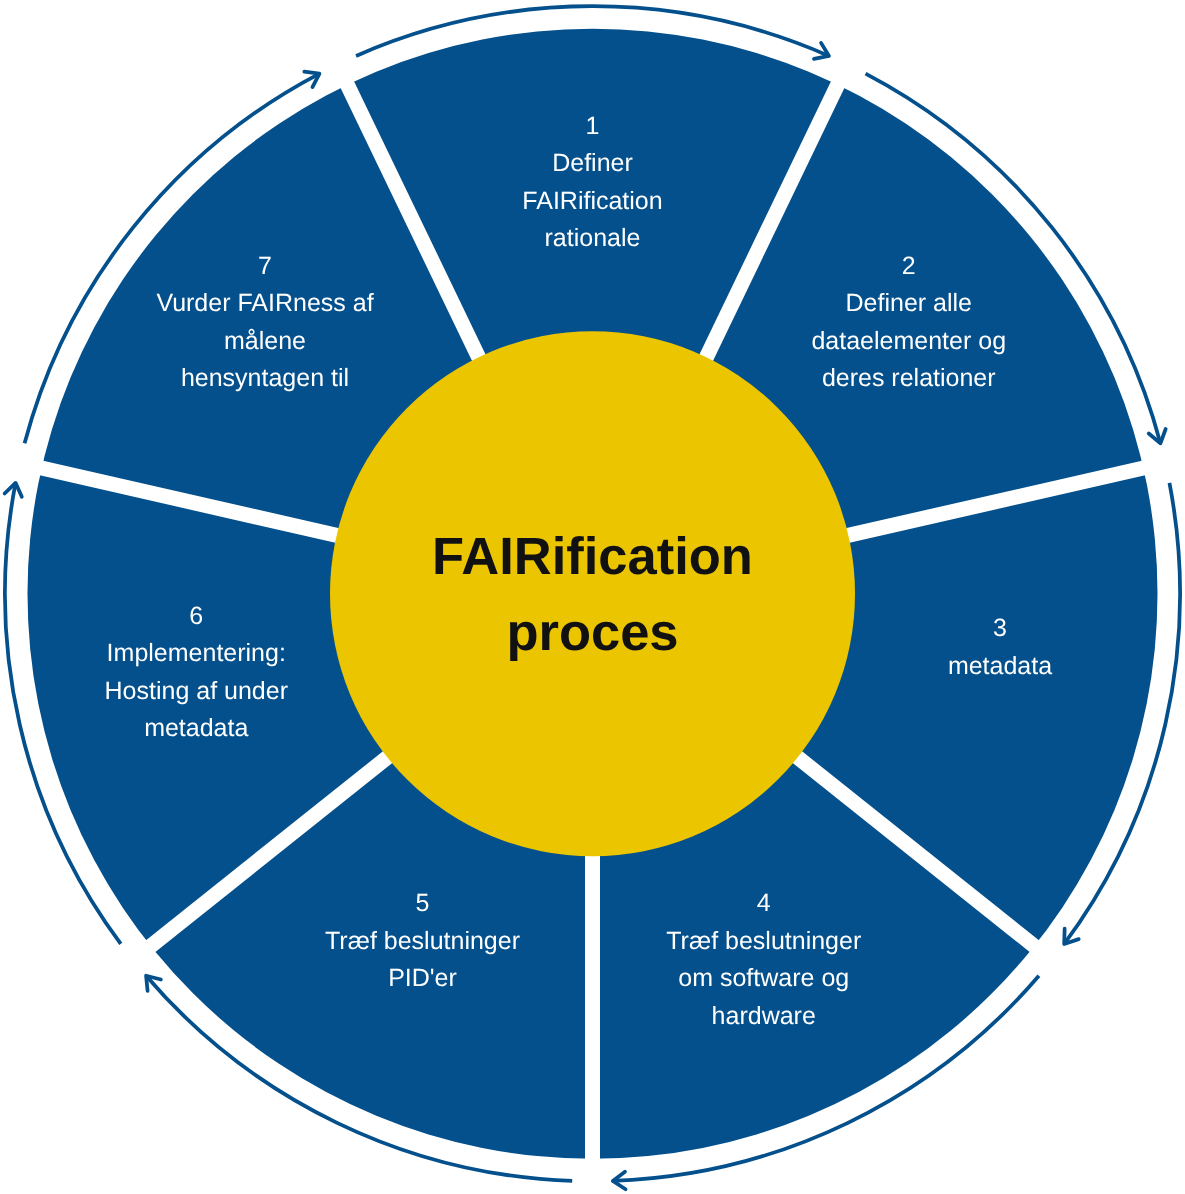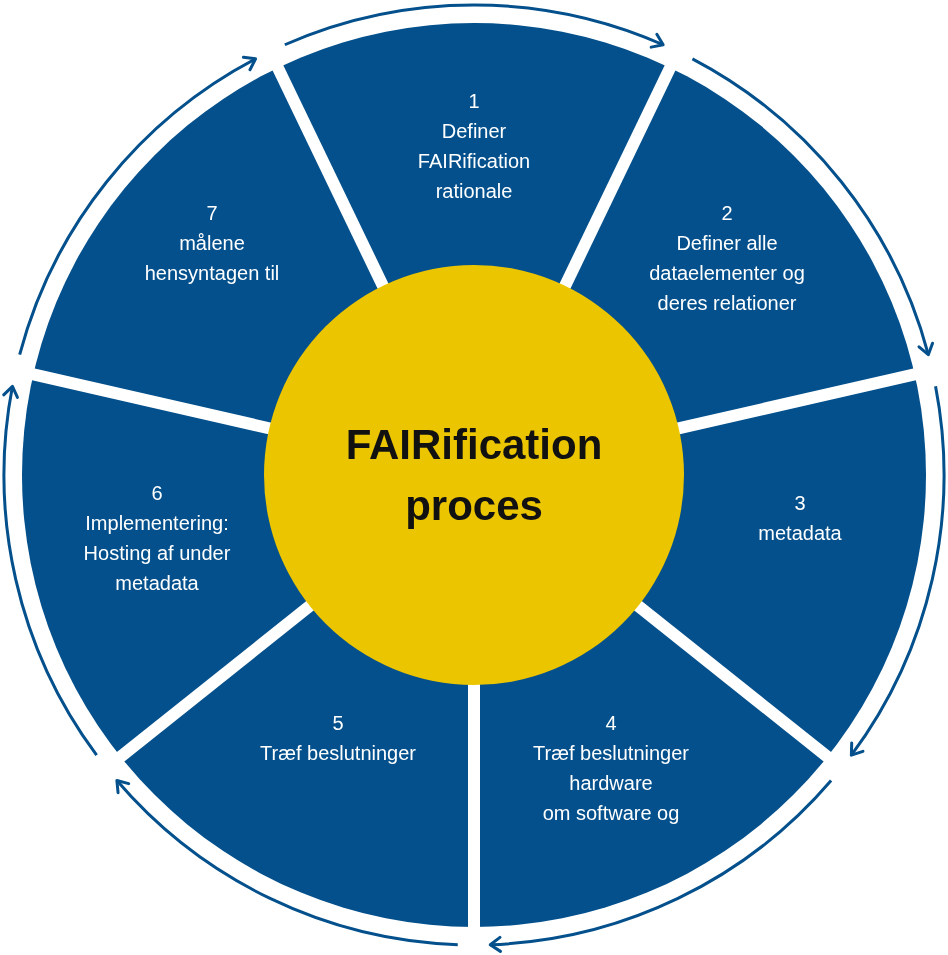--- a/index.html
+++ b/index.html
@@ -78,38 +78,40 @@
 </div>
 
 <div class="seg-label" style="left:800px; top:488px;">
   <span class="line">3</span>
   <span class="line">metadata</span>
 </div>
 
 <div class="seg-label" style="left:611px; top:708px;">
   <span class="line">4</span>
   <span class="line">Træf beslutninger</span>
+  <span class="line">om software og</span>
   <span class="line">hardware</span>
-  <span class="line">om software og</span>
 </div>
 
 <div class="seg-label" style="left:338px; top:708px;">
   <span class="line">5</span>
   <span class="line">Træf beslutninger</span>
+  <span class="line">PID'er</span>
 </div>
 
 <div class="seg-label" style="left:157px; top:478px;">
   <span class="line">6</span>
   <span class="line">Implementering:</span>
   <span class="line">Hosting af under</span>
   <span class="line">metadata</span>
 </div>
 
 <div class="seg-label" style="left:212px; top:198px;">
   <span class="line">7</span>
+  <span class="line">Vurder FAIRness af</span>
   <span class="line">målene</span>
   <span class="line">hensyntagen til</span>
 </div>
 
 <div class="center-title">
   <span class="line">FAIRification</span>
   <span class="line">proces</span>
 </div>
 
 </body></html>

